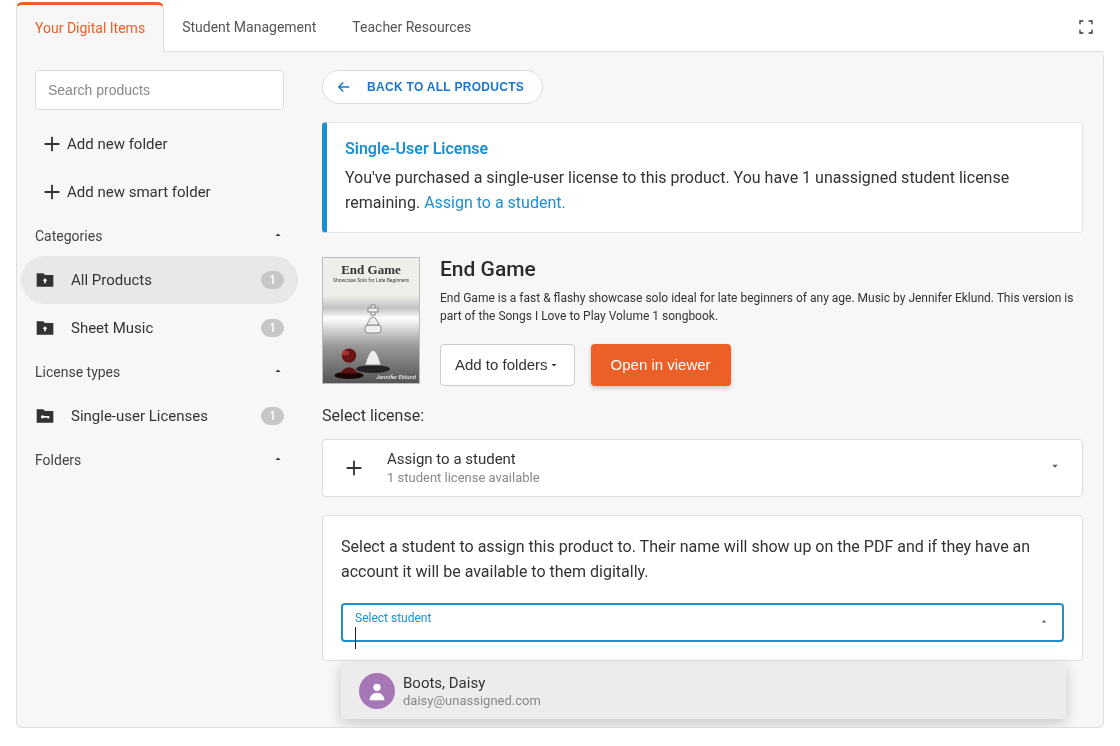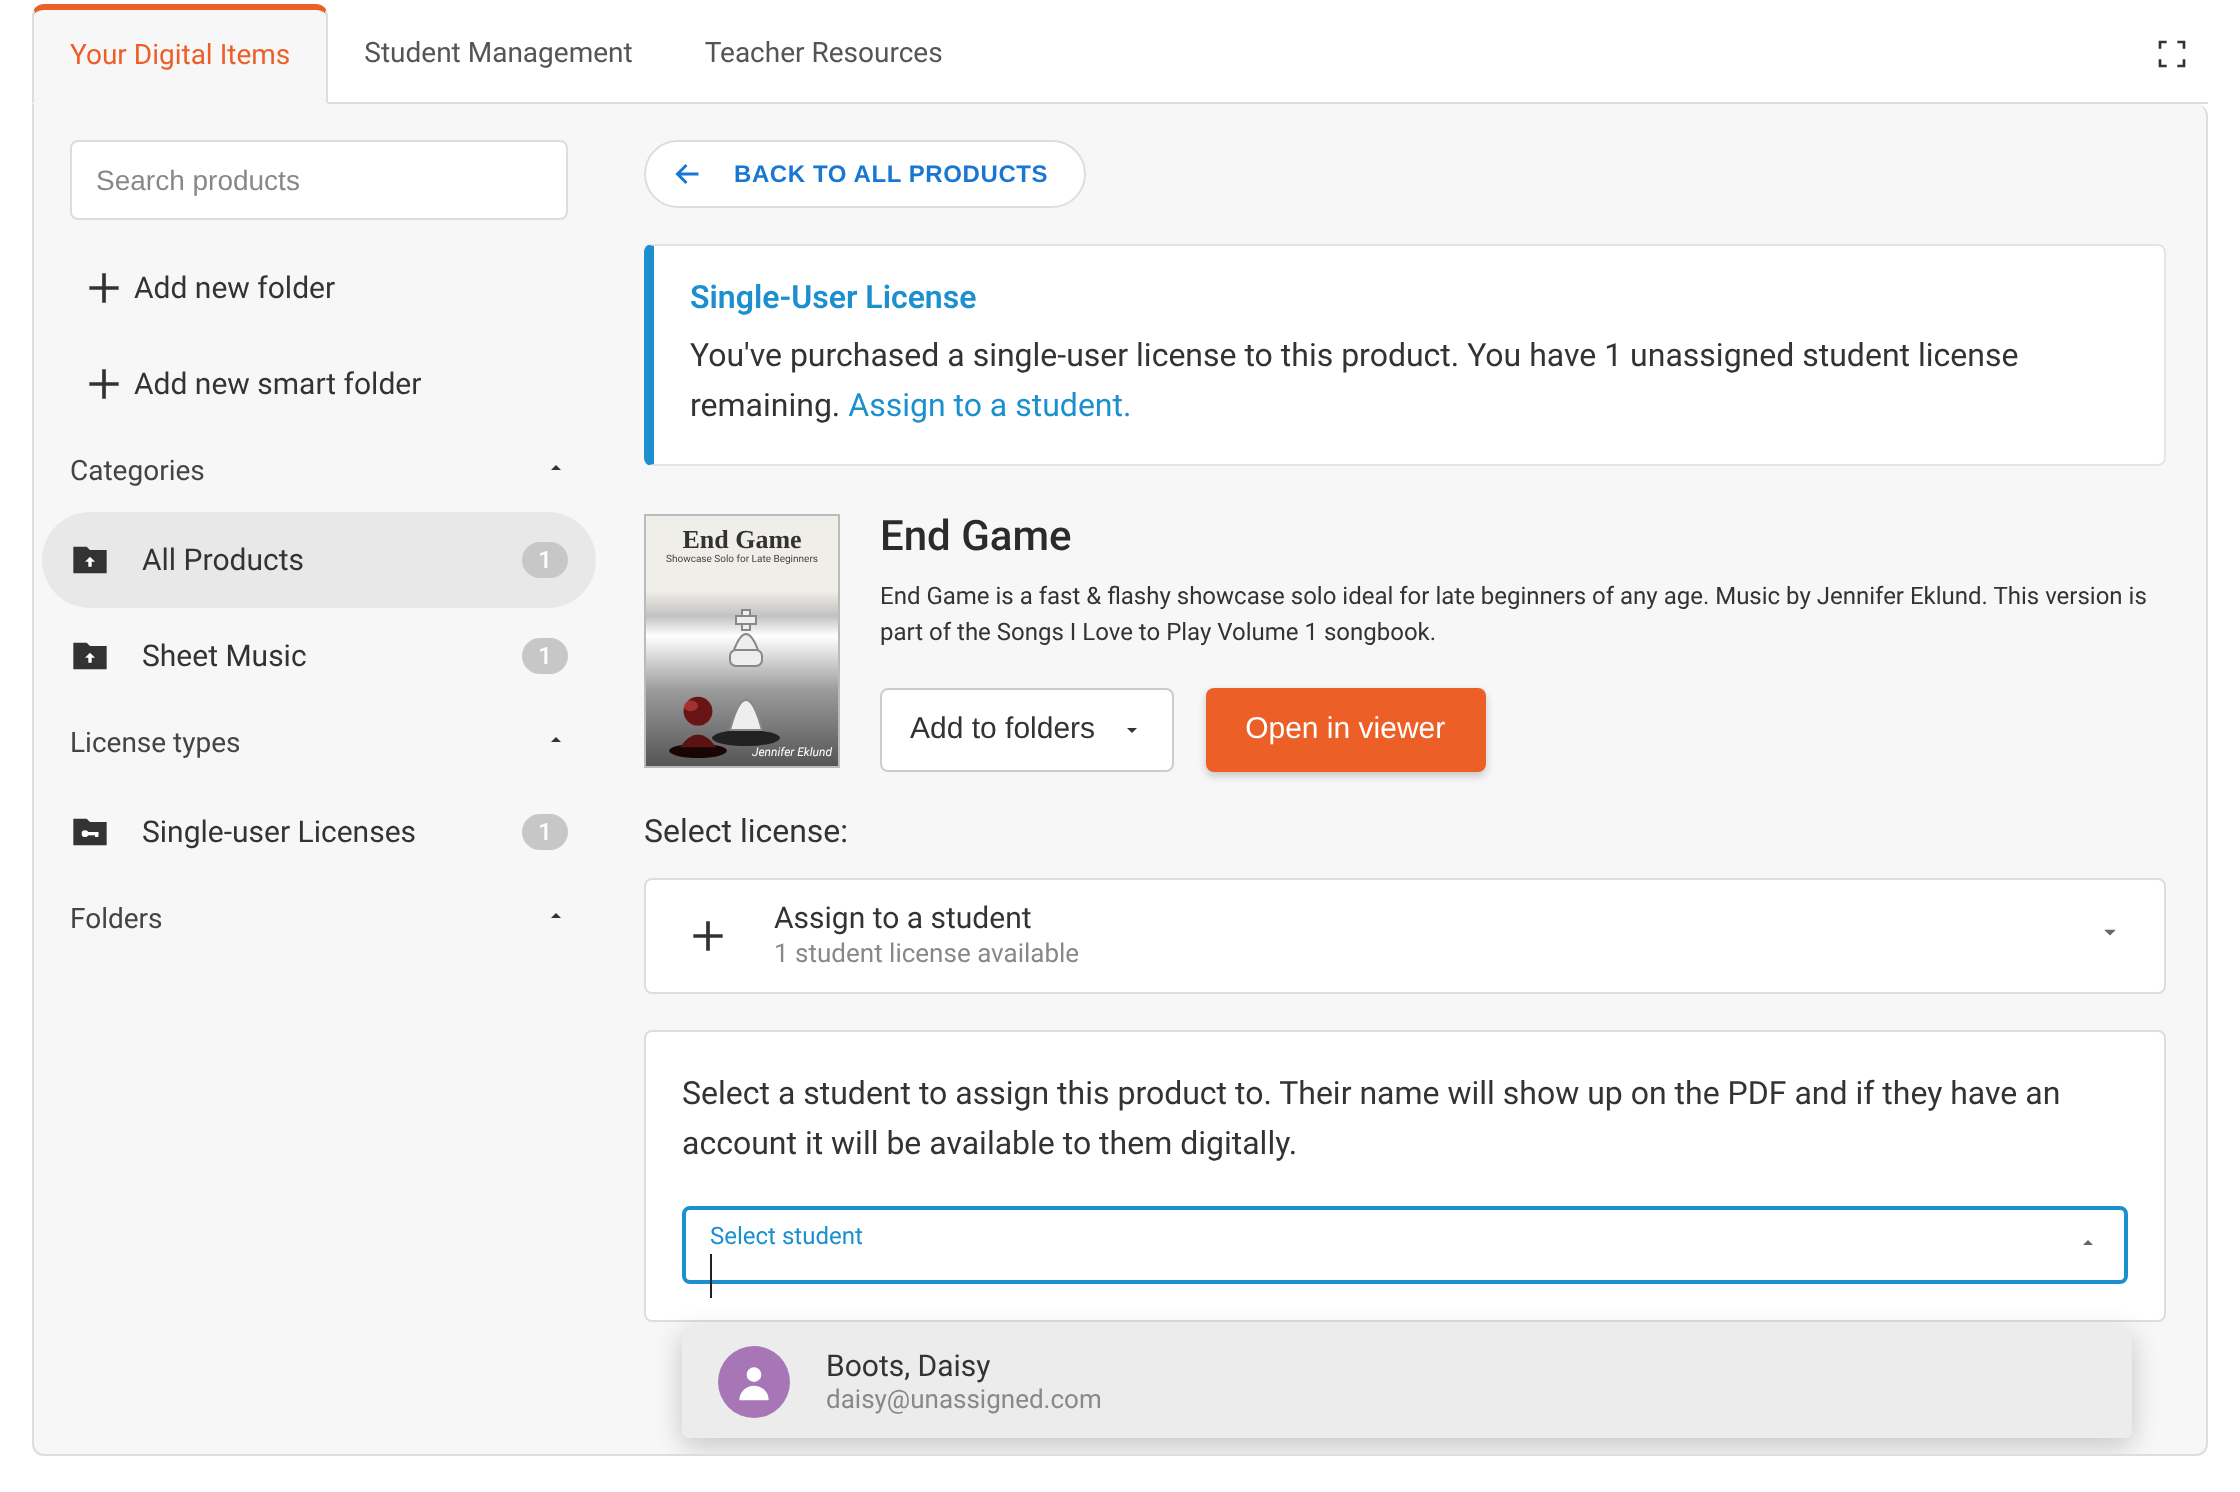--- a/index.html
+++ b/index.html
@@ -234,21 +234,21 @@
     gap: 16px;
   }
   .btn-outline {
     height: 42px;
     border: 1px solid #ccc;
     background: #fff;
     border-radius: 4px;
     padding: 0 14px;
     display: inline-flex;
     align-items: center;
-    gap: 12px;
+    gap: 0;
     font-size: 15px;
     color: #333;
     cursor: pointer;
   }
   .btn-primary {
     height: 42px;
     border: none;
     background: #ec5f27;
     color: #fff;
     border-radius: 4px;
@@ -329,21 +329,21 @@
     top: 60px;
     background: #fff;
     box-shadow: 0 4px 14px rgba(0,0,0,0.2);
     border-radius: 4px;
     overflow: hidden;
     z-index: 5;
   }
   .dd-item {
     display: flex;
     align-items: center;
-    gap: 18px;
+    gap: 8px;
     padding: 10px 18px;
     background: #ececec;
     cursor: pointer;
   }
   .avatar {
     width: 36px; height: 36px;
     background: #a776b7;
     border-radius: 50%;
     display: flex;
     align-items: center;

